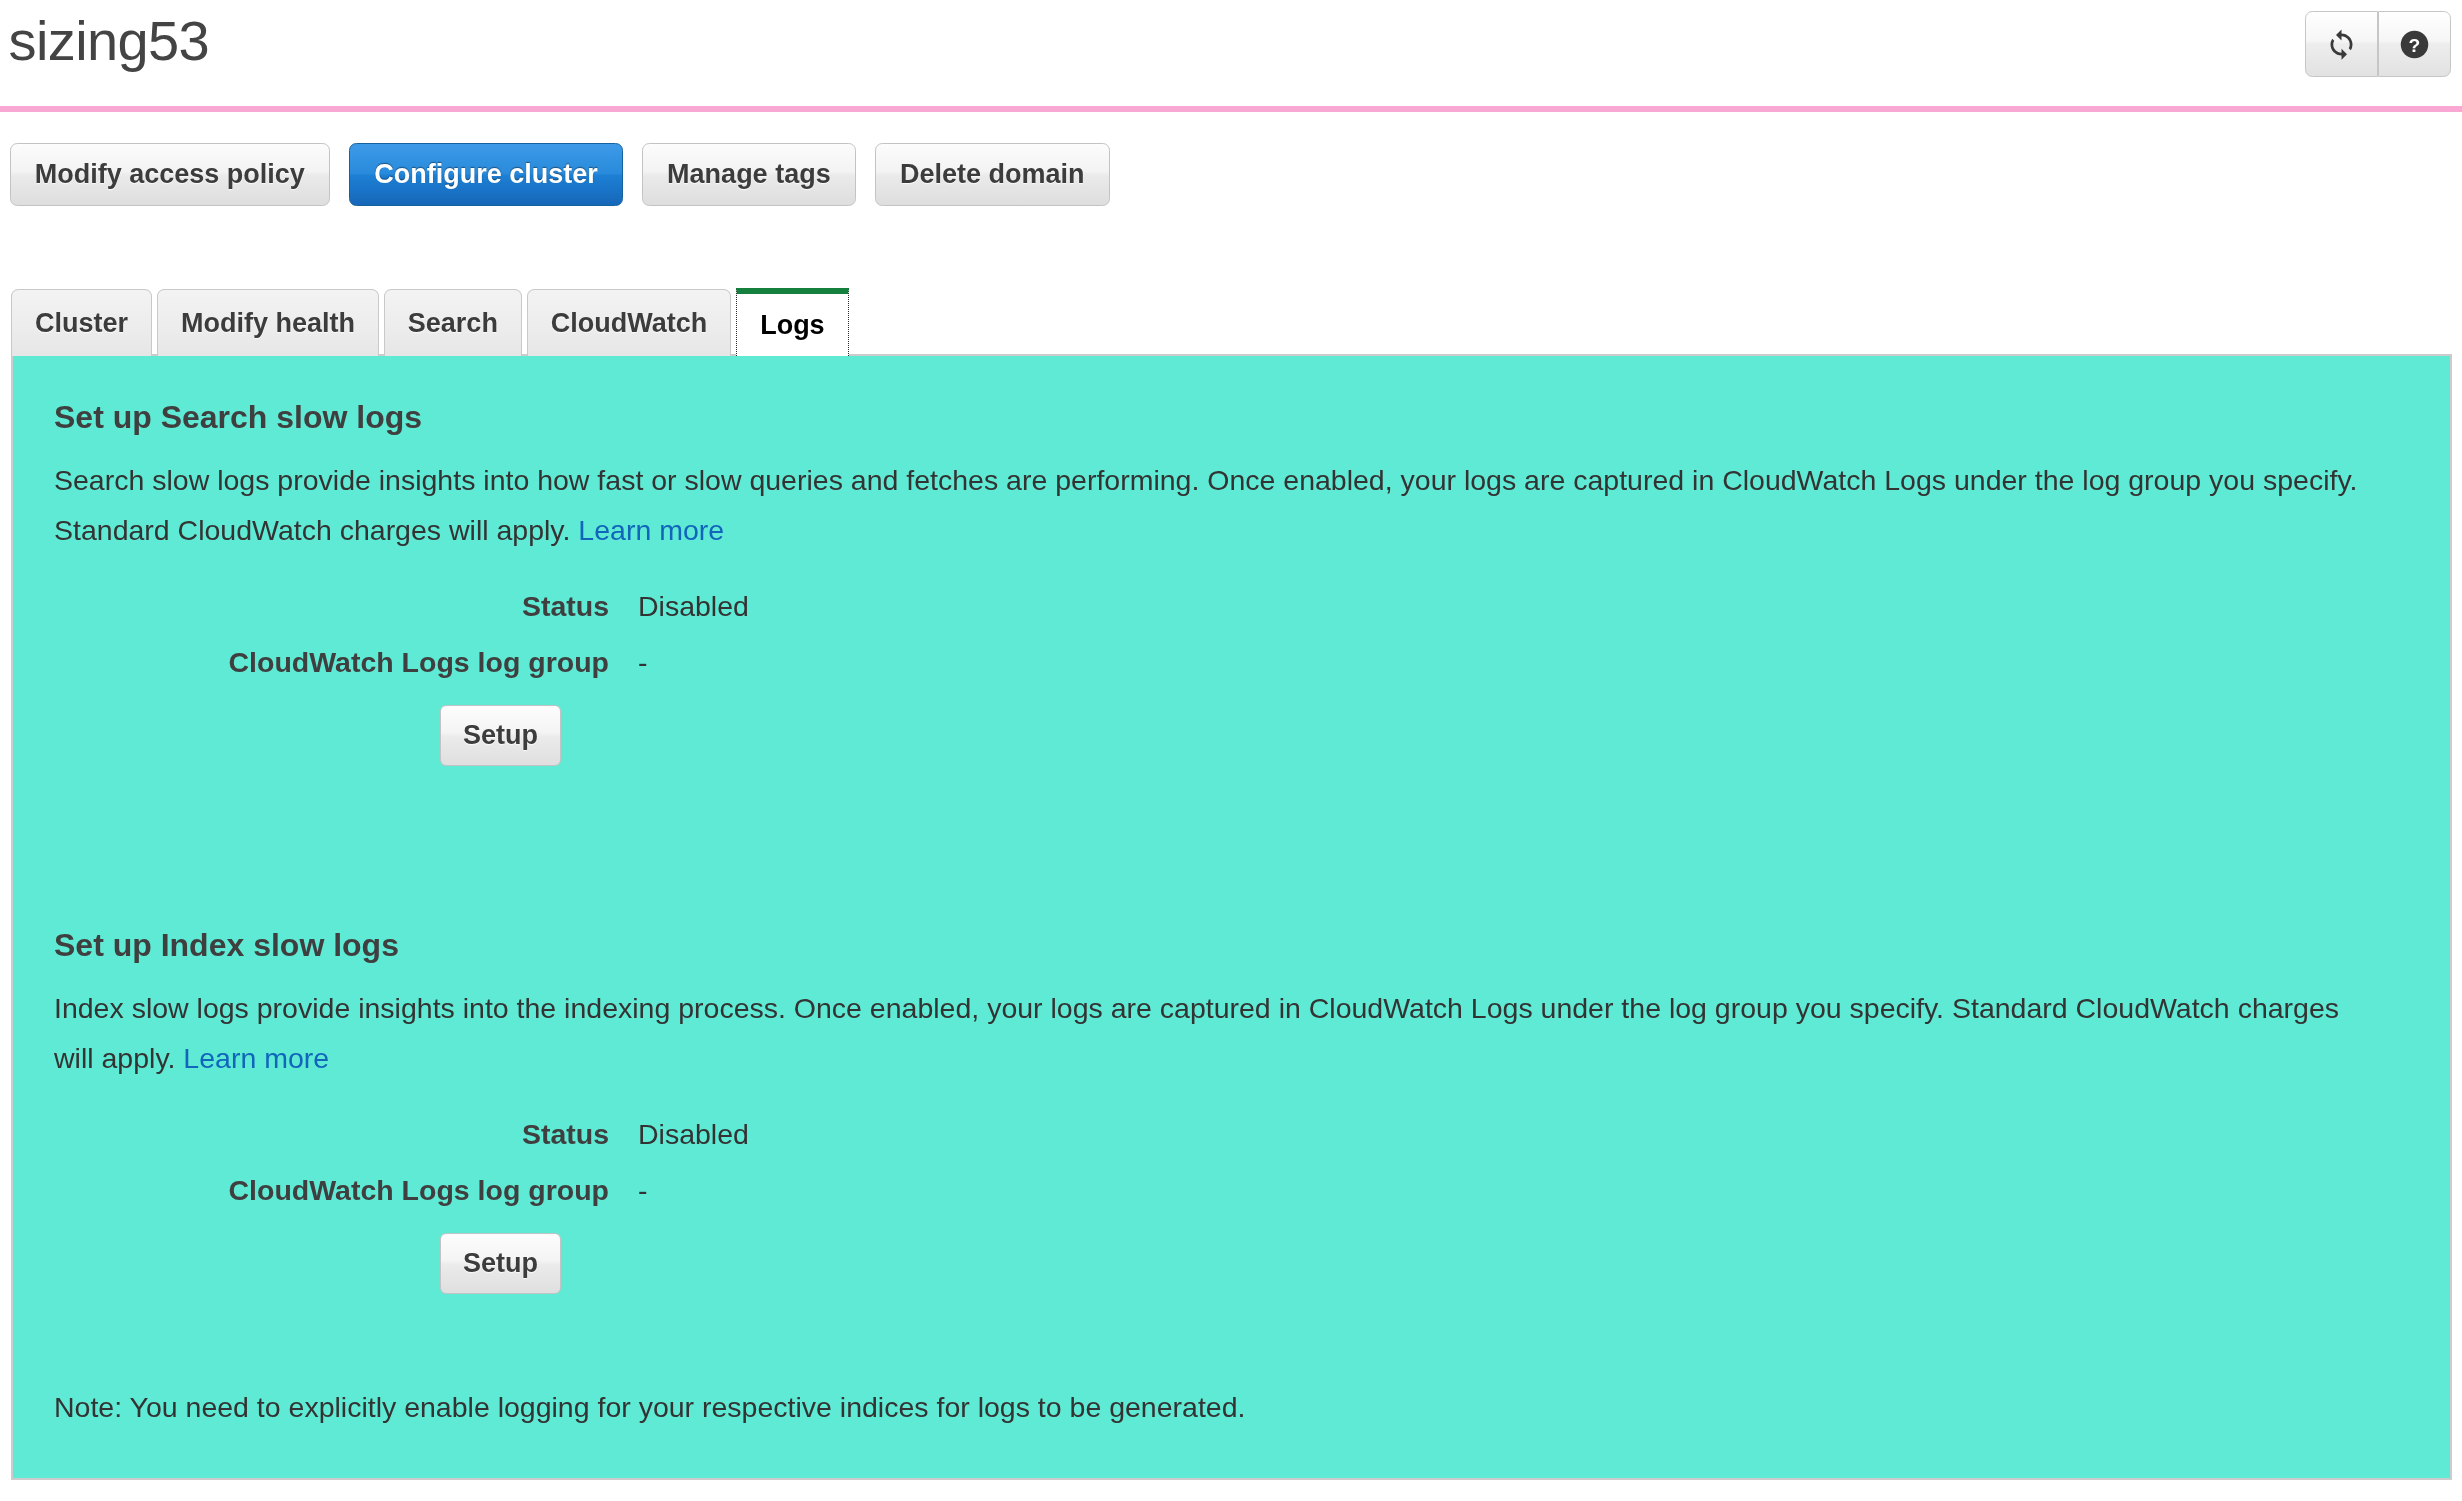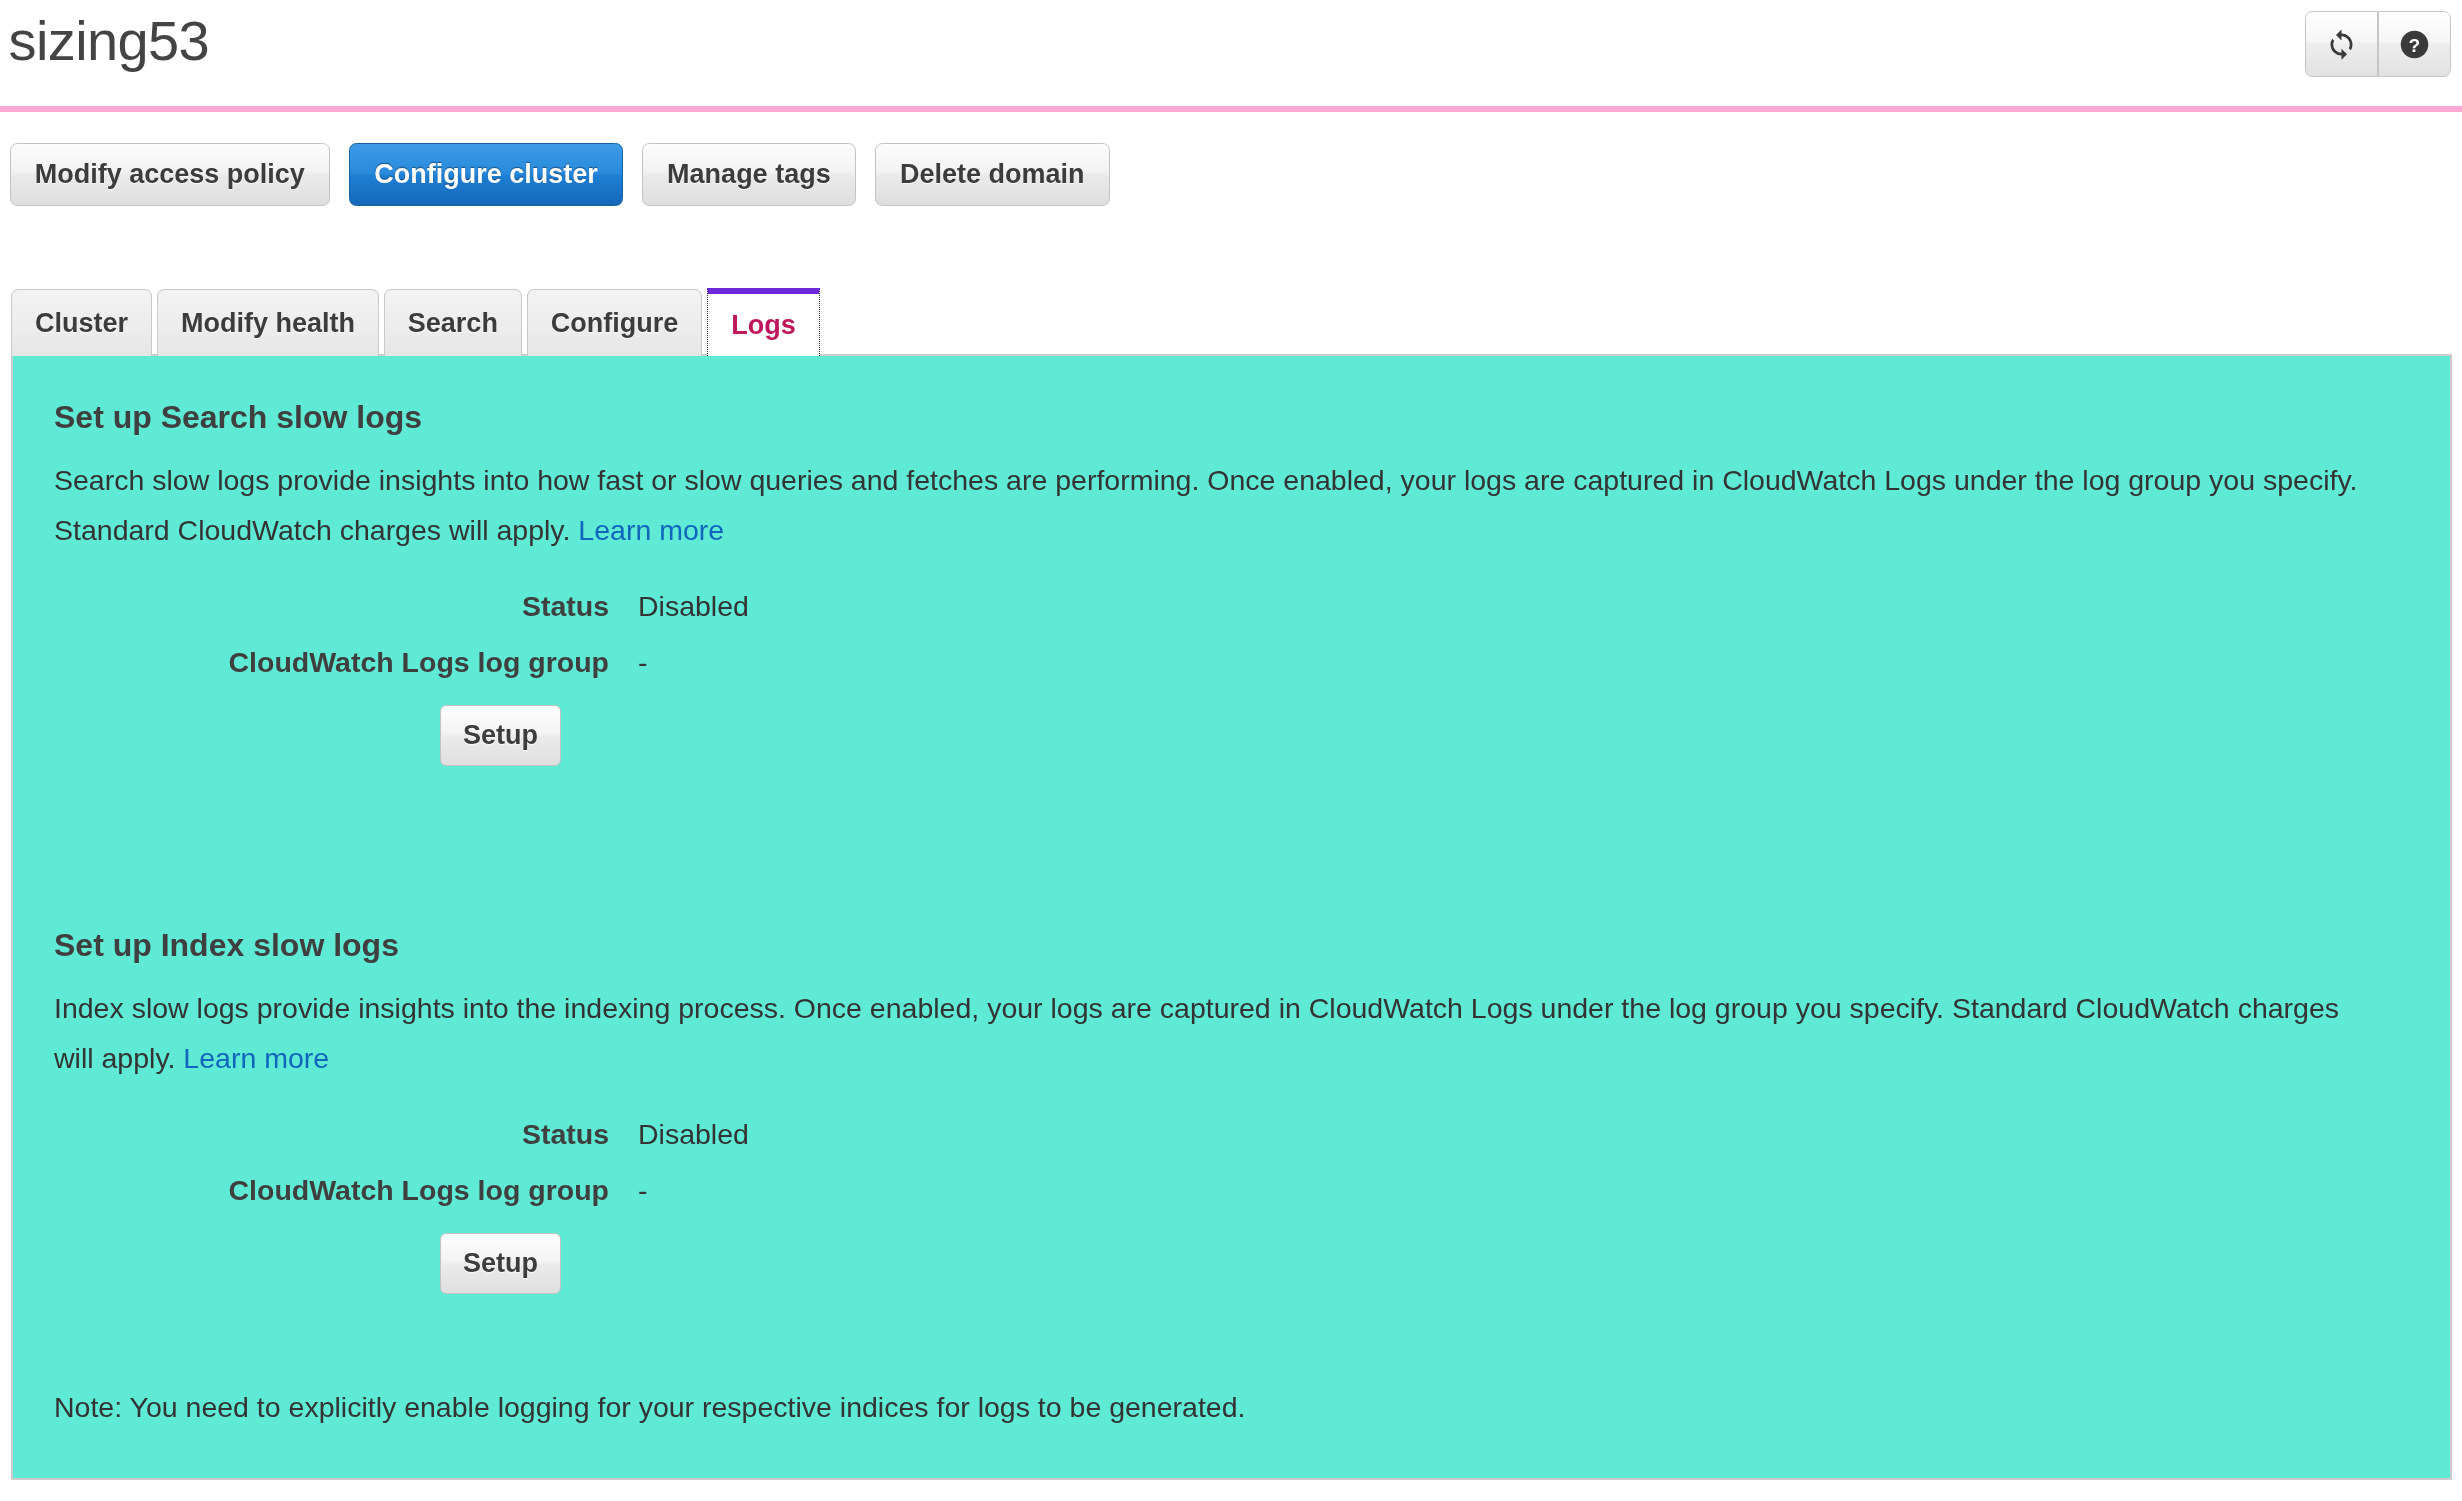--- a/index.html
+++ b/index.html
@@ -118,24 +118,24 @@
     border-bottom: none;
     border-radius: 7.3px 7.3px 0 0;
     cursor: pointer;
     box-sizing: border-box;
     text-shadow: 0 1.2px 1.2px rgba(255,255,255,0.9);
     white-space: nowrap;
   }
   .tab.active {
     background: #ffffff;
     border: 1.8px dotted #2b2b2b;
-    border-top: 6px solid #6d28d9;
+    border-top: 6px solid #15803d;
     border-bottom: none;
     border-radius: 0;
-    color: #be185d;
+    color: #000000;
     position: relative;
     z-index: 4;
     height: 68px;
   }
 
   
   .panel {
     position: absolute;
     left: 11px;
     top: 354px;
@@ -241,21 +241,21 @@
   <div class="btn btn-secondary">Modify access policy</div>
   <div class="btn btn-primary">Configure cluster</div>
   <div class="btn btn-secondary">Manage tags</div>
   <div class="btn btn-secondary">Delete domain</div>
 </div>
 
 <div class="tab-bar">
   <div class="tab">Cluster</div>
   <div class="tab">Modify health</div>
   <div class="tab">Search</div>
-  <div class="tab">Configure</div>
+  <div class="tab">CloudWatch</div>
   <div class="tab active">Logs</div>
 </div>
 
 <div class="panel">
 
   <div class="section" style="top:45px;left:41px;">
     <h2 class="section-title">Set up Search slow logs</h2>
 
     <p class="section-desc" style="margin-top:22px;">
       <span>Search slow logs provide insights into how fast or slow queries and fetches are performing. Once enabled, your logs are captured in CloudWatch Logs under the log group you specify. Standard CloudWatch charges will apply.</span>

